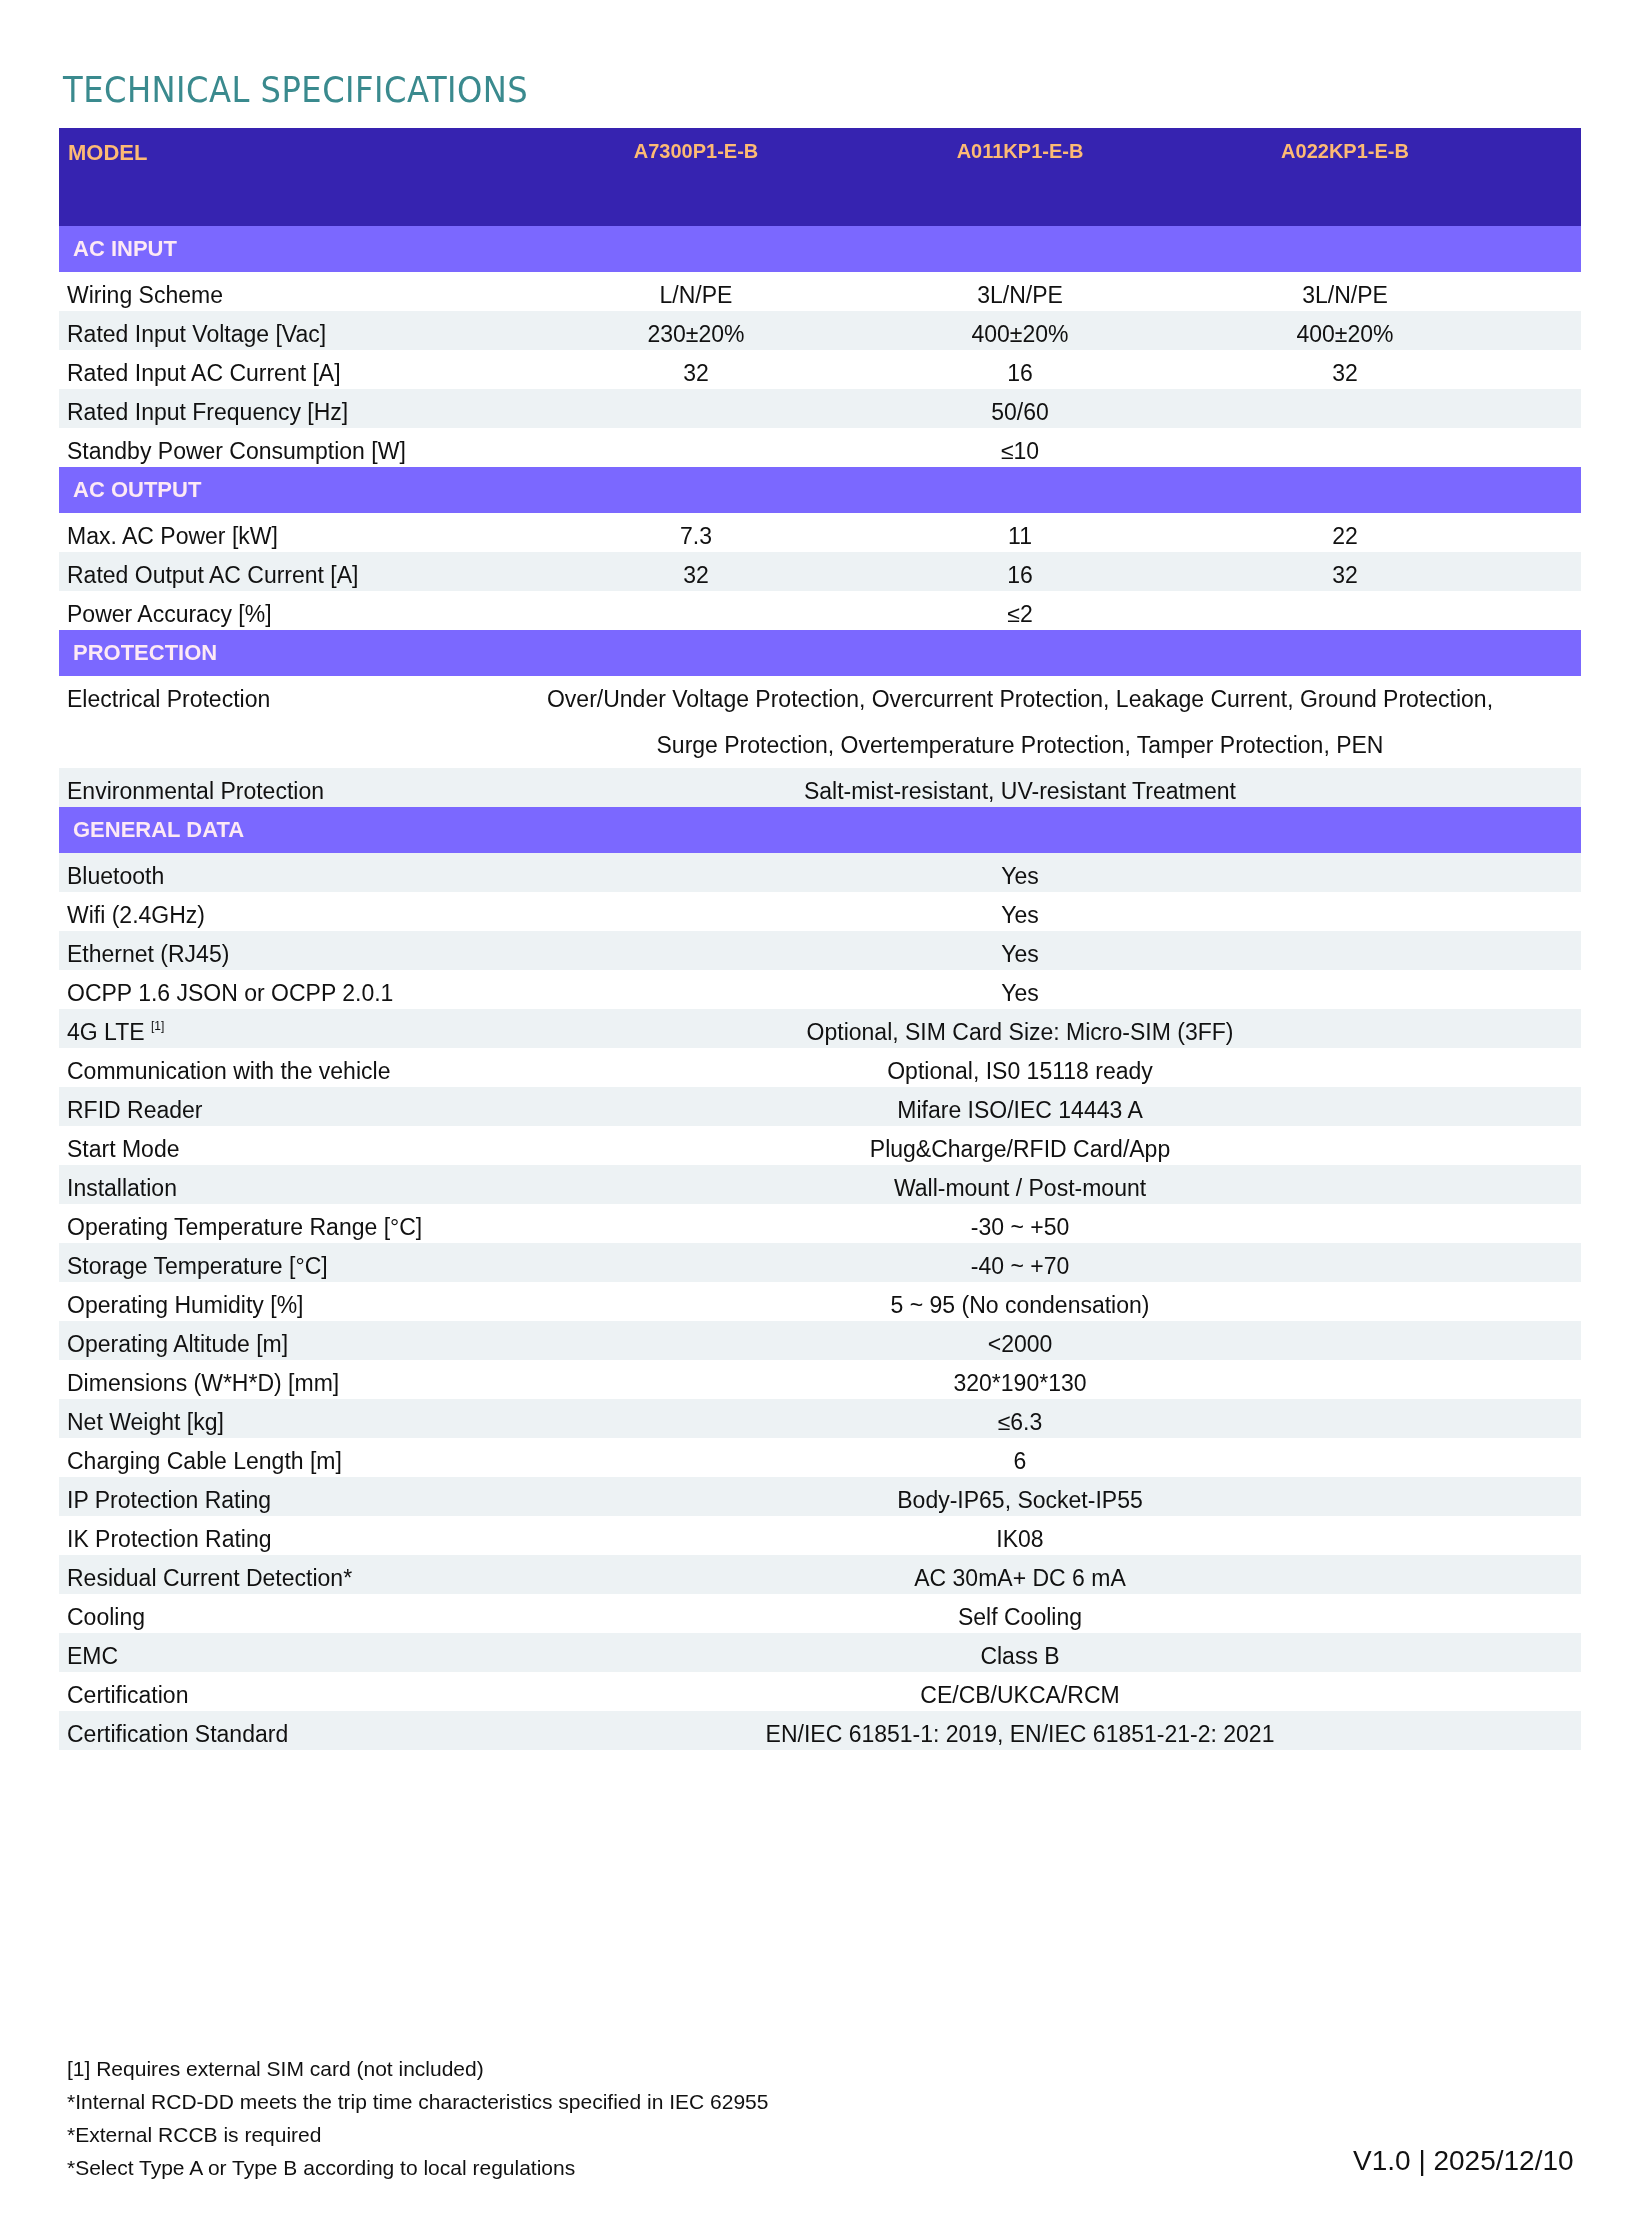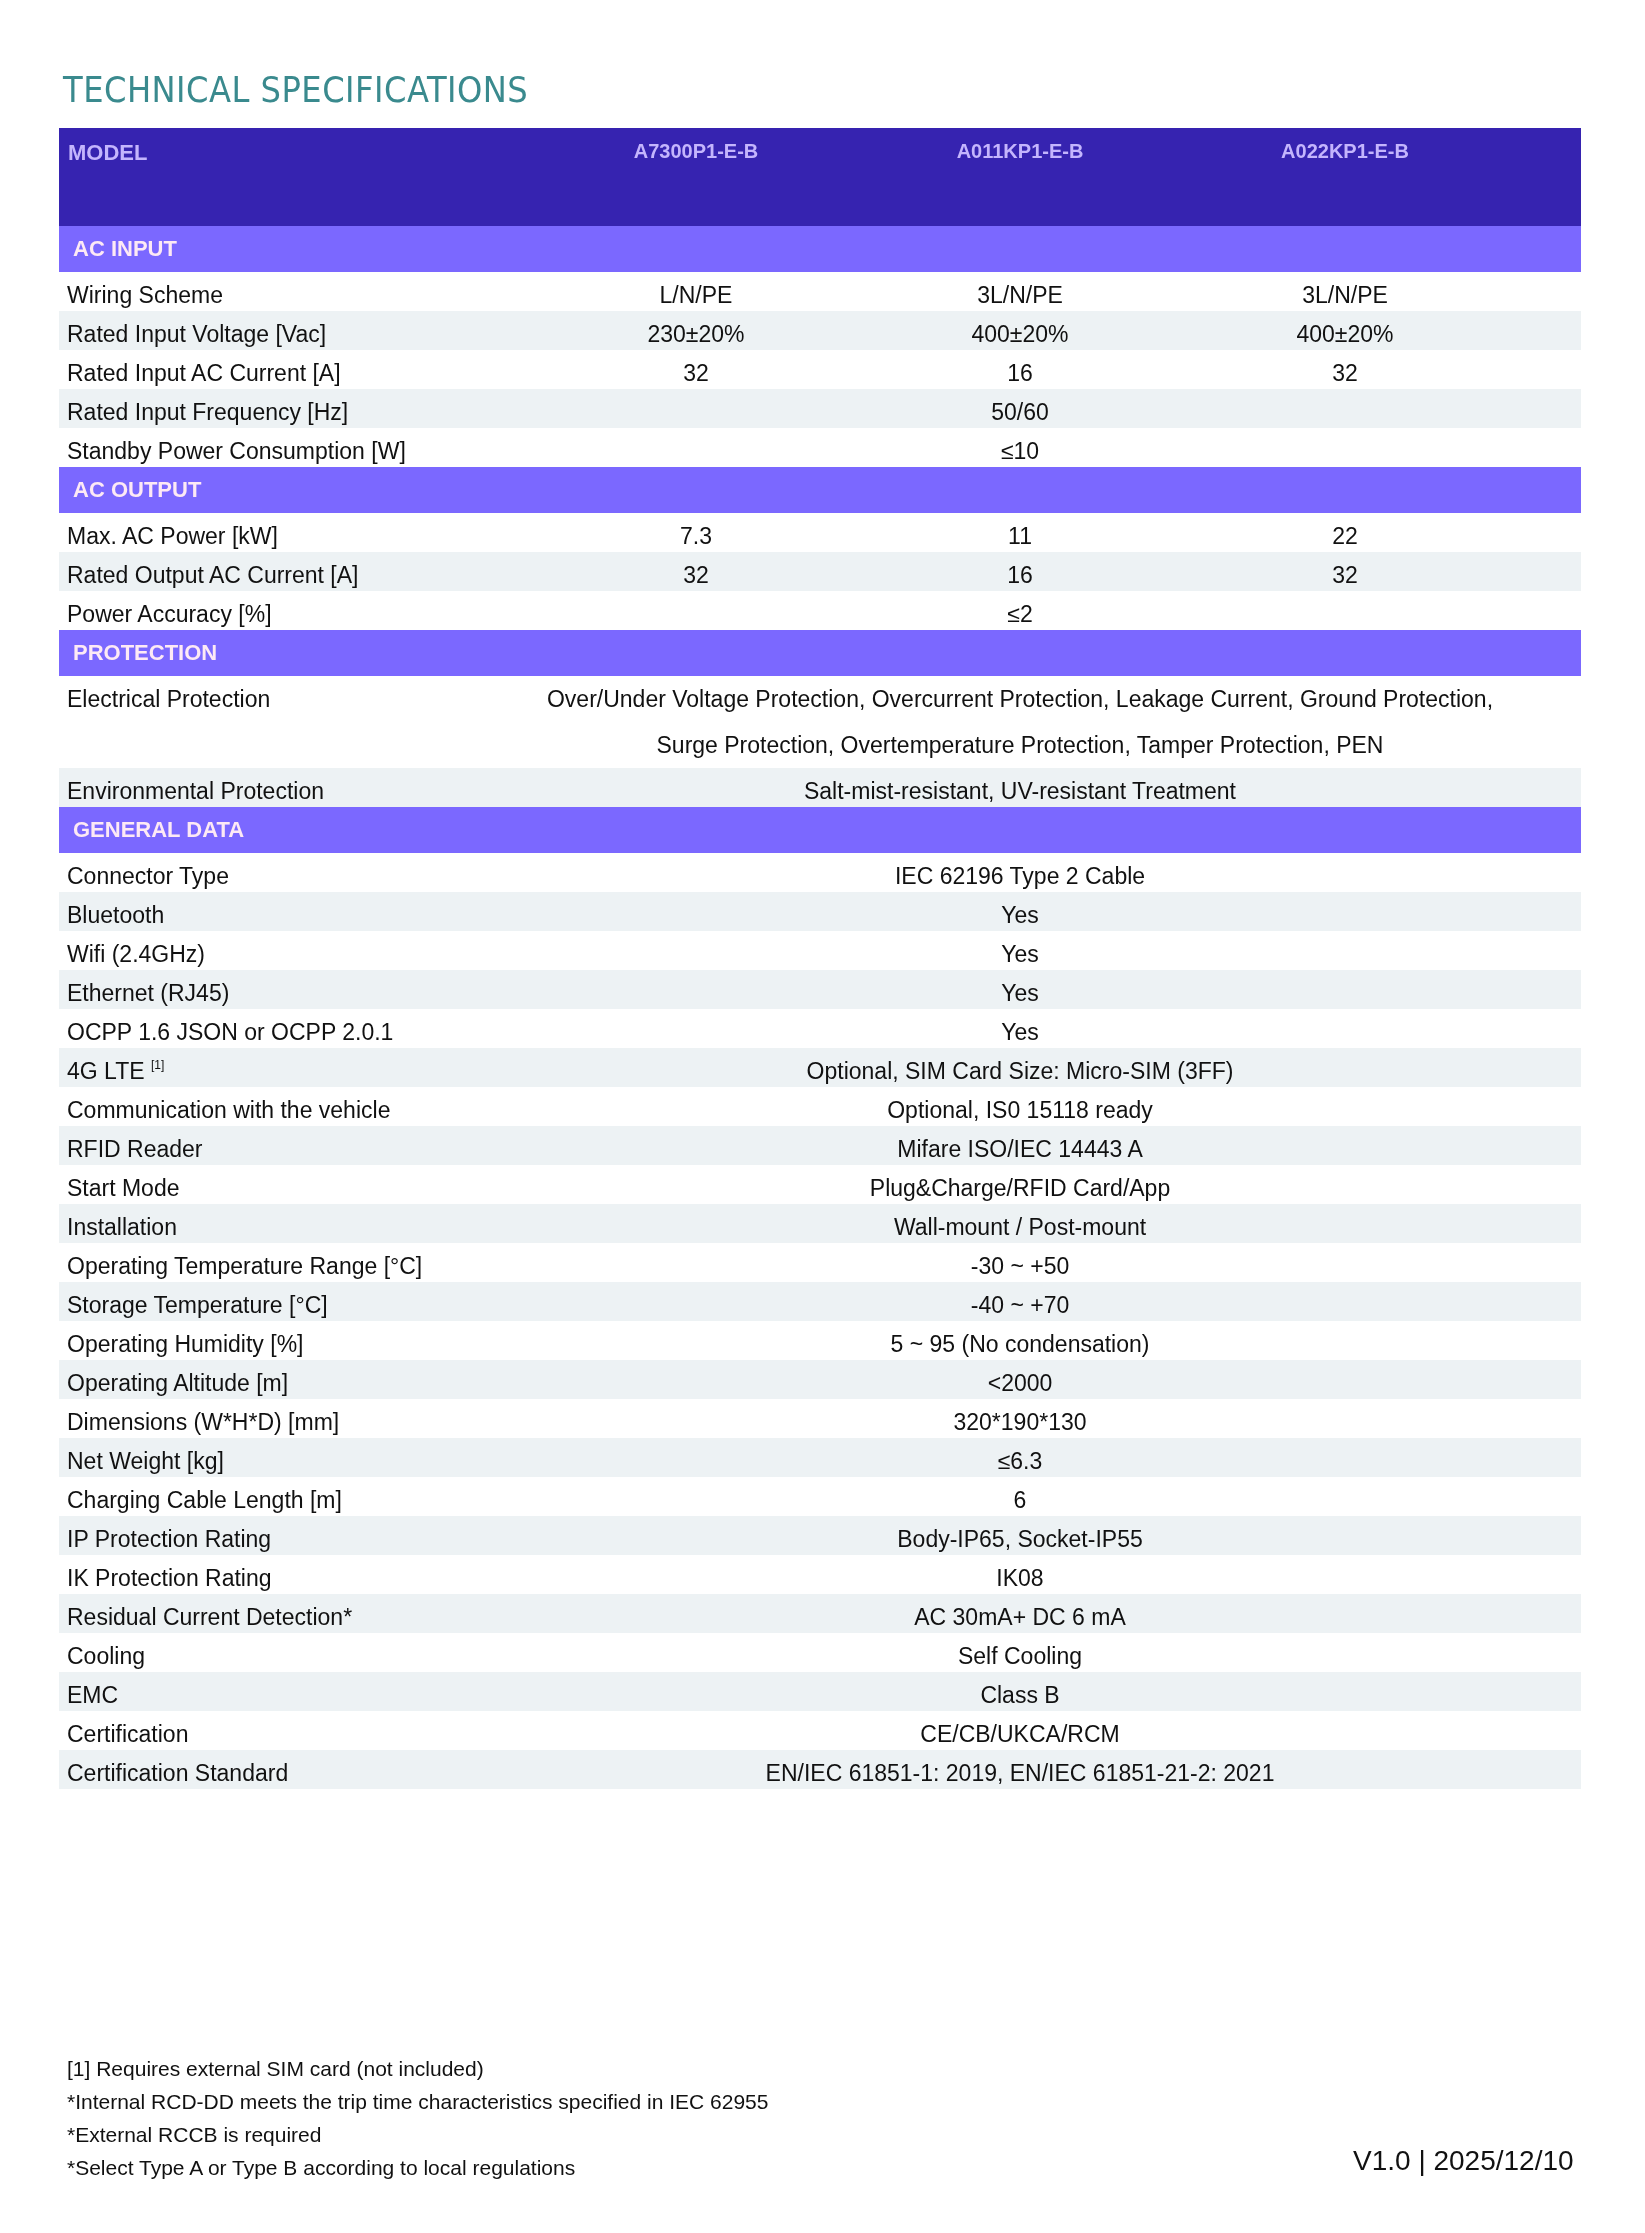--- a/index.html
+++ b/index.html
@@ -2,21 +2,21 @@
 <html><head>
 <meta charset="utf-8">
 <style>
   html, body { margin: 0; padding: 0; background: #ffffff; }
   body { width: 1646px; height: 2234px; position: relative; overflow: hidden;
          font-family: "Liberation Sans", sans-serif; color: #111111; }
   .title { position: absolute; left: 63px; top: 70px; font-size: 35px; font-weight: normal;
            letter-spacing: 0.5px; color: #3a8a8e; font-family: "DejaVu Sans", sans-serif; transform: scaleX(0.92); transform-origin: left top; }
   .table { position: absolute; left: 59px; top: 128px; width: 1522px; }
   .hdr { height: 98px; background: #3623b0; position: relative; }
-  .hdr .cell { position: absolute; top: 12px; color: #c4b5fd; font-weight: bold; font-size: 22px; }
+  .hdr .cell { position: absolute; top: 12px; color: #fdba74; font-weight: bold; font-size: 22px; }
   .hdr .c0 { left: 9px; }
   .hdr .mc { transform: translateX(-50%); font-size: 20px; }
   .sec { height: 46px; background: #7b68ff; color: #fde9f5; font-weight: bold; font-size: 22px;
          line-height: 46px; padding-left: 14px; box-sizing: border-box; }
   .row { height: 39px; position: relative; font-size: 23px; }
   .row.alt { background: #edf2f4; }
   .row.tall { height: 92px; }
   .lbl { position: absolute; left: 8px; top: 0; line-height: 46px; white-space: nowrap; }
   .val { position: absolute; top: 0; line-height: 46px; white-space: nowrap; transform: translateX(-50%); }
   .v1 { left: 637px; } .v2 { left: 961px; } .v3 { left: 1286px; }
@@ -89,24 +89,20 @@
         <div class="val span2">
           <div>Over/Under Voltage Protection, Overcurrent Protection, Leakage Current, Ground Protection,</div>
           <div>Surge Protection, Overtemperature Protection, Tamper Protection, PEN</div>
         </div>
       </div>
       <div class="row alt">
         <span class="lbl"><span>Environmental Protection</span></span>
         <span class="val span">Salt-mist-resistant, UV-resistant Treatment</span>
       </div>
       <div class="sec">GENERAL DATA</div>
-      <div class="row">
-        <span class="lbl"><span>Connector Type</span></span>
-        <span class="val span">IEC 62196 Type 2 Cable</span>
-      </div>
       <div class="row alt">
         <span class="lbl"><span>Bluetooth</span></span>
         <span class="val span">Yes</span>
       </div>
       <div class="row">
         <span class="lbl"><span>Wifi (2.4GHz)</span></span>
         <span class="val span">Yes</span>
       </div>
       <div class="row alt">
         <span class="lbl"><span>Ethernet (RJ45)</span></span>

